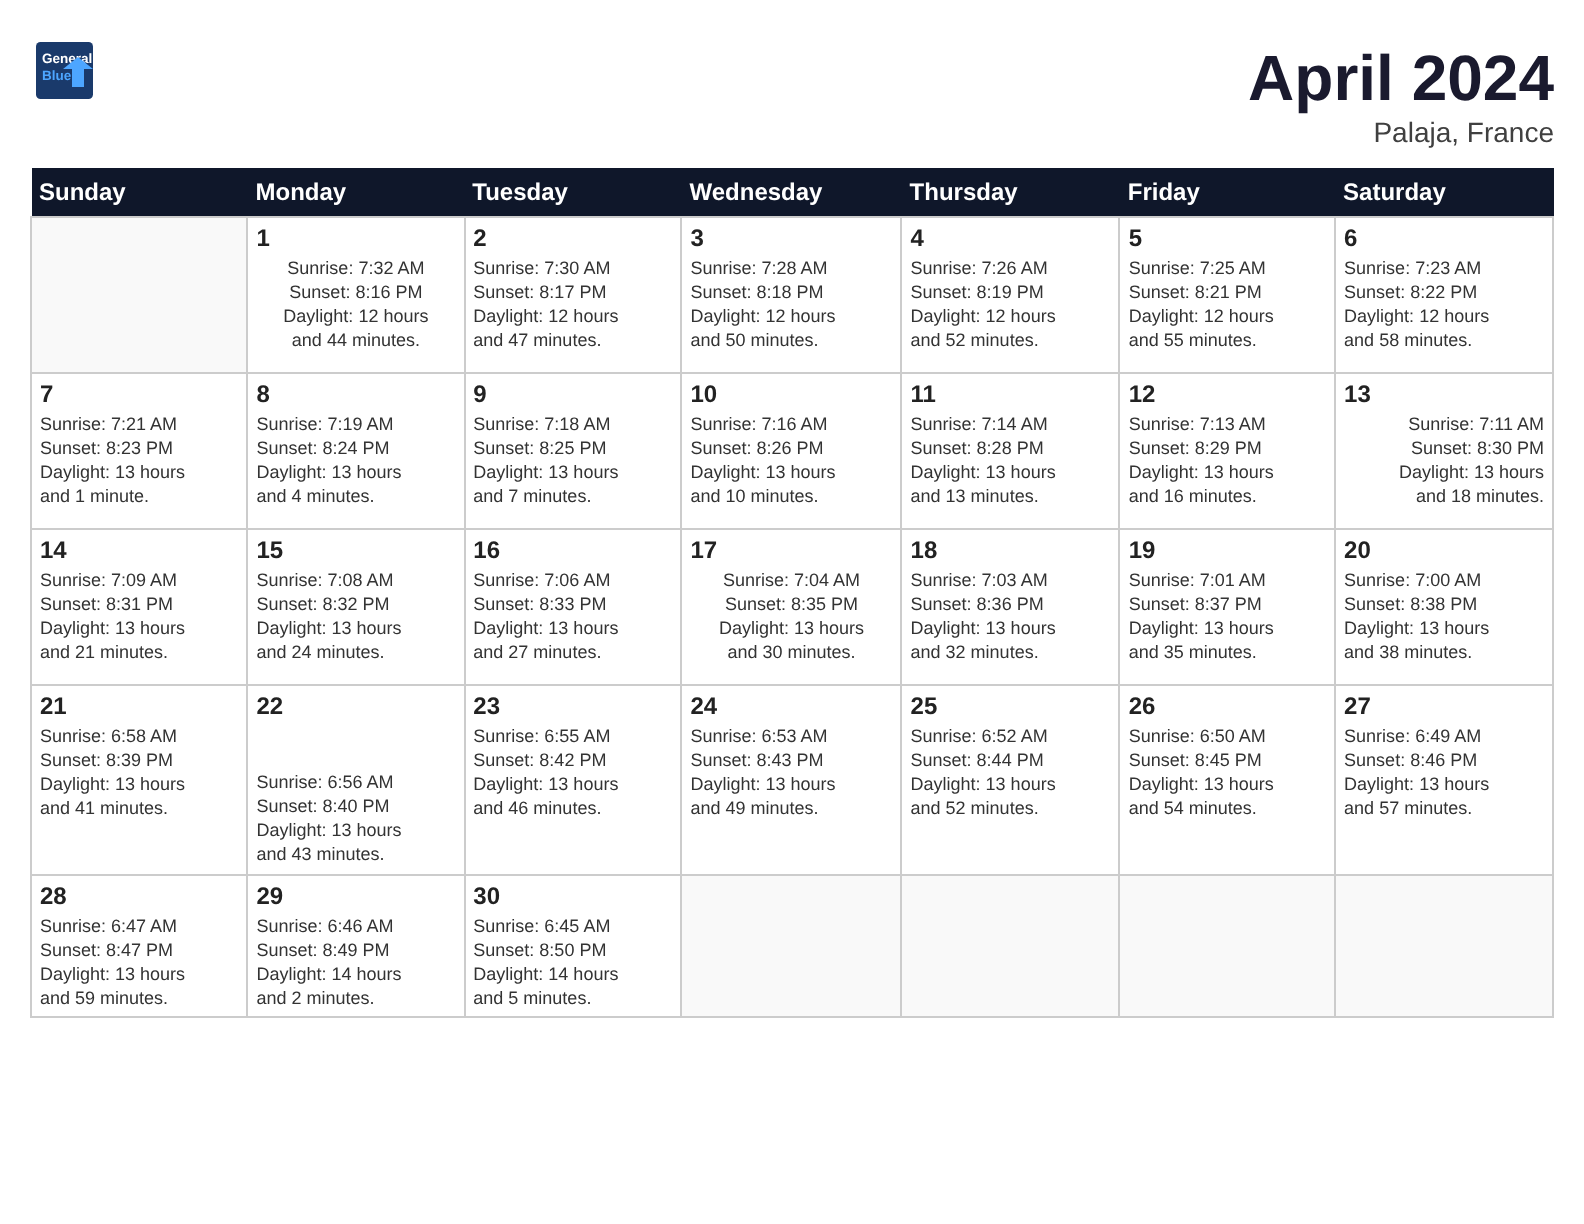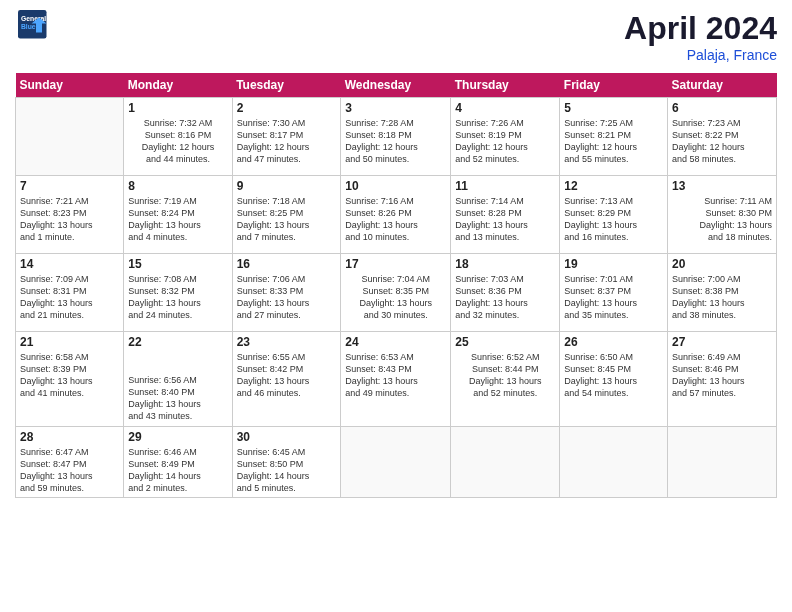--- a/index.html
+++ b/index.html
@@ -5,21 +5,21 @@
     * { margin: 0; padding: 0; box-sizing: border-box; }
     body {
       font-family: Arial, sans-serif;
       background: #fff;
       width: 792px;
       height: 612px;
       overflow: hidden;
     }
     .container {
       width: 792px;
-      padding: 10px 15px;
+      padding: 21px 15px;
     }
     .header {
       display: flex;
       justify-content: space-between;
       align-items: flex-start;
       margin-bottom: 10px;
     }
     .logo {
       display: flex;
       align-items: center;
@@ -32,29 +32,29 @@
     .title-area {
       text-align: right;
     }
     .month-title {
       font-size: 32px;
       font-weight: bold;
       color: #1a1a2e;
     }
     .location {
       font-size: 14px;
-      color: #1d4ed8;
+      color: #404040;
     }
     table {
       width: 100%;
       border-collapse: collapse;
       font-size: 10px;
     }
     th {
-      background-color: #be185d;
+      background-color: #0f172a;
       color: white;
       padding: 5px 4px;
       text-align: left;
       font-size: 12px;
       font-weight: bold;
     }
     td {
       border: 1px solid #ccc;
       vertical-align: top;
       padding: 3px 4px;
@@ -283,21 +283,21 @@
           </td>
           <td>
             <span class="day-num">24</span>
             <div class="day-info" style="white-space: pre-line;">Sunrise: 6:53 AM
 Sunset: 8:43 PM
 Daylight: 13 hours
 and 49 minutes.</div>
           </td>
           <td>
             <span class="day-num">25</span>
-            <div class="day-info" style="white-space: pre-line; text-align: center;">Sunrise: 6:52 AM
+            <div class="day-info" style="white-space: pre-line;">Sunrise: 6:52 AM
 Sunset: 8:44 PM
 Daylight: 13 hours
 and 52 minutes.</div>
           </td>
           <td>
             <span class="day-num">26</span>
             <div class="day-info" style="white-space: pre-line;">Sunrise: 6:50 AM
 Sunset: 8:45 PM
 Daylight: 13 hours
 and 54 minutes.</div>

